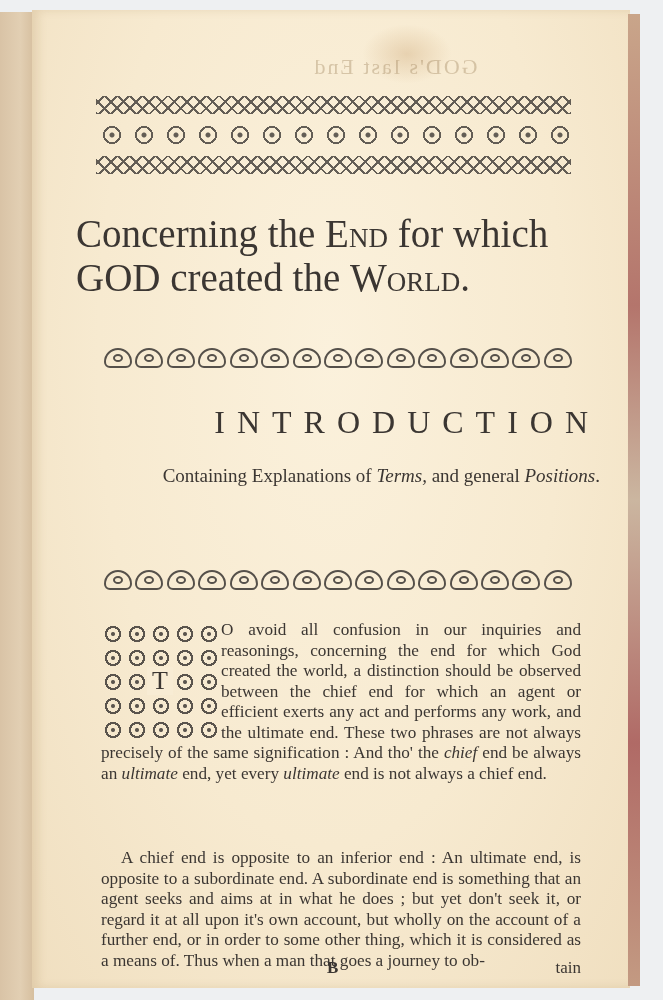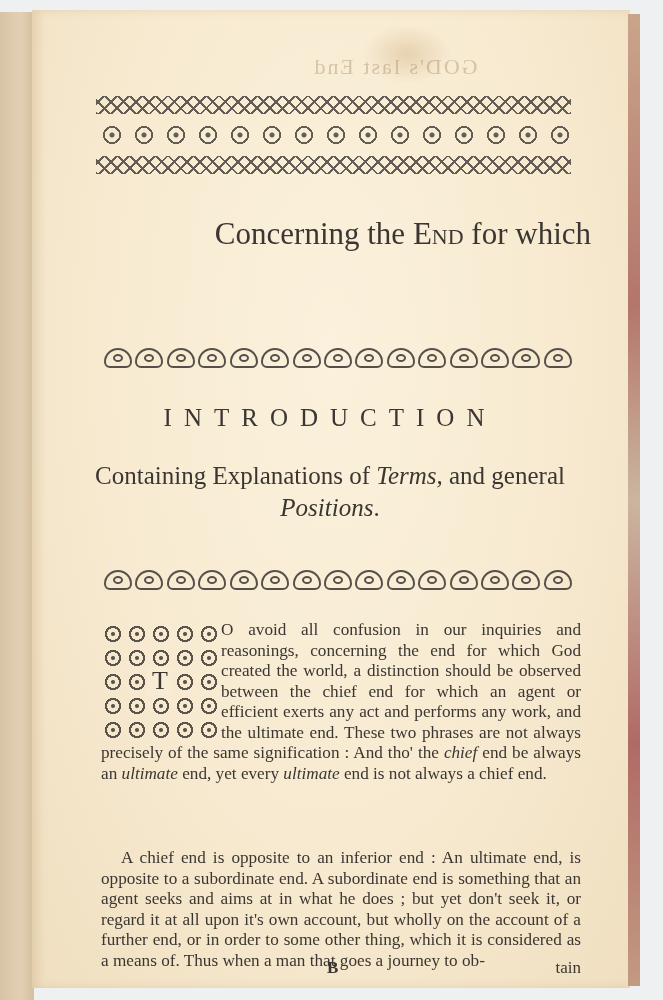--- a/index.html
+++ b/index.html
@@ -40,43 +40,43 @@
     opacity:0.85;
   }
   .scroll-band {
     height:36px; width:100%; margin:3px 0;
     background:
       radial-gradient(circle at 50% 50%,transparent 7px,#4a4540 7px 9px,transparent 9px) 0 0/32px 36px,
       radial-gradient(circle at 50% 50%,#4a4540 2px,transparent 3px) 0 0/32px 36px;
     opacity:0.85;
   }
   .title {
-    position:absolute; left:51px; width:540px; top:212px;
-    text-align:right; color:#3b3632; font-size:31px; line-height:44px;
+    position:absolute; left:76px; width:540px; top:212px;
+    text-align:left; color:#3b3632; font-size:39px; line-height:44px;
   }
   .sc { font-variant:small-caps; }
   .rule-fleurons {
     position:absolute; left:104px; width:468px; height:22px;
     display:flex; justify-content:space-between;
   }
   .fleuron {
     width:28px; height:20px; border:2px solid #55504a; border-radius:14px 14px 6px 6px;
     box-sizing:border-box; position:relative;
   }
   .fleuron::after {
     content:""; position:absolute; left:7px; top:4px; width:10px; height:8px;
     border:2px solid #55504a; border-radius:50%; box-sizing:border-box;
   }
   .intro {
-    position:absolute; left:60px; width:540px; top:404px; text-align:center;
-    color:#3b3632; font-size:25px; letter-spacing:12px;
+    position:absolute; left:60px; width:540px; top:404px; text-align:right;
+    color:#3b3632; font-size:32px; letter-spacing:12px;
   }
   .subtitle {
-    position:absolute; left:60px; width:540px; top:460px; text-align:center;
-    color:#3b3632; font-size:25px; line-height:32px;
+    position:absolute; left:60px; width:540px; top:460px; text-align:right;
+    color:#3b3632; font-size:19px; line-height:32px;
   }
   .body-text {
     position:absolute; left:101px; width:480px; color:#3b3632;
     font-size:17.2px; line-height:20.5px; text-align:justify;
   }
   .dropcap {
     float:left; width:118px; height:120px; margin:2px 2px 0 0; position:relative;
     background:
       radial-gradient(circle at 50% 50%,transparent 6px,#5a544d 6px 8px,transparent 8px) 0 0/24px 24px,
       radial-gradient(circle at 50% 50%,#5a544d 1.5px,transparent 2.5px) 0 0/24px 24px;
@@ -107,20 +107,23 @@
 
 <div class="headpiece">
   <div class="band"></div>
   <div class="scroll-band"></div>
   <div class="band"></div>
 </div>
 
 <div class="title">
   <div>
     <span>Concerning the </span><span class="sc">End</span><span> for which</span>
+  </div>
+  <div>
+    <span>GOD created the </span><span class="sc">World</span><span>.</span>
   </div>
 </div>
 
 <div class="rule-fleurons" style="top:348px;">
   <i class="fleuron"></i>
     <i class="fleuron"></i>
     <i class="fleuron"></i>
     <i class="fleuron"></i>
     <i class="fleuron"></i>
     <i class="fleuron"></i>

